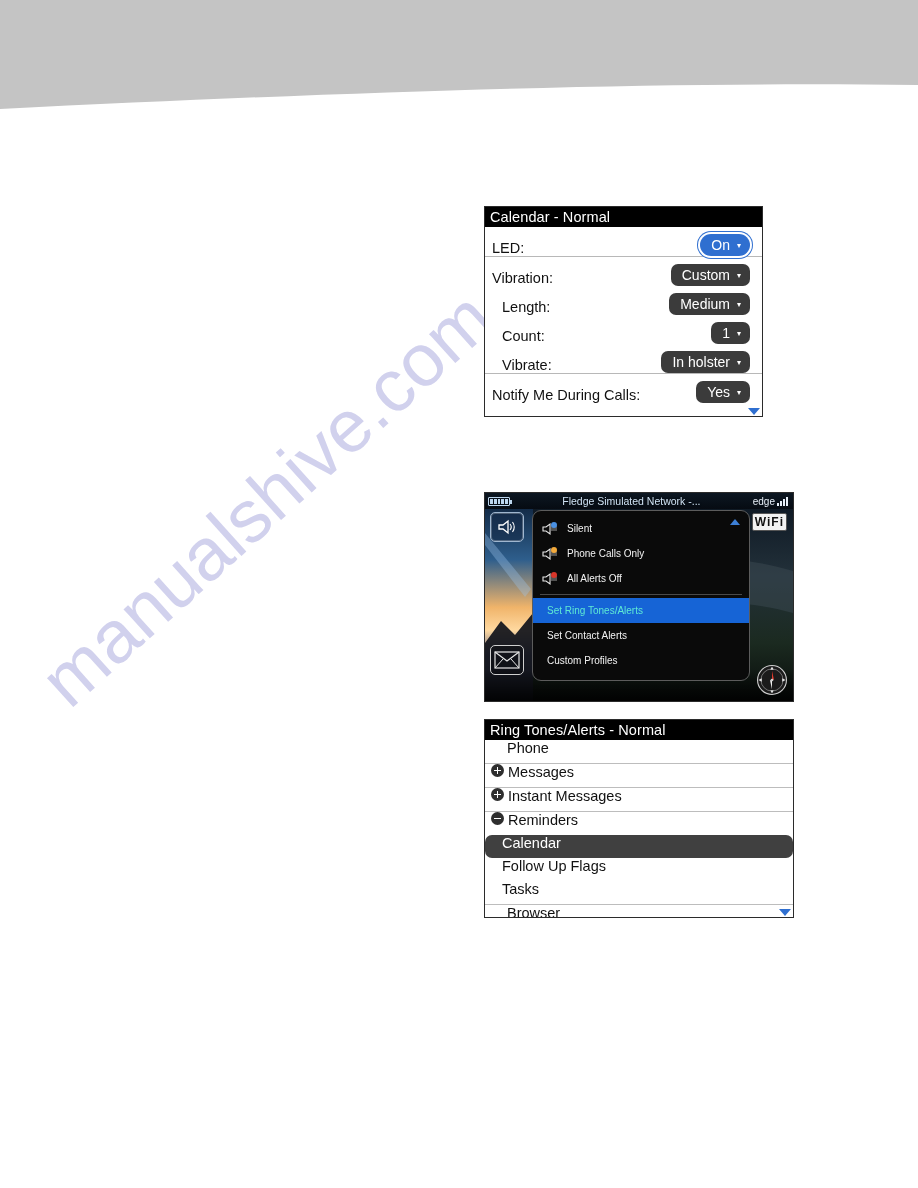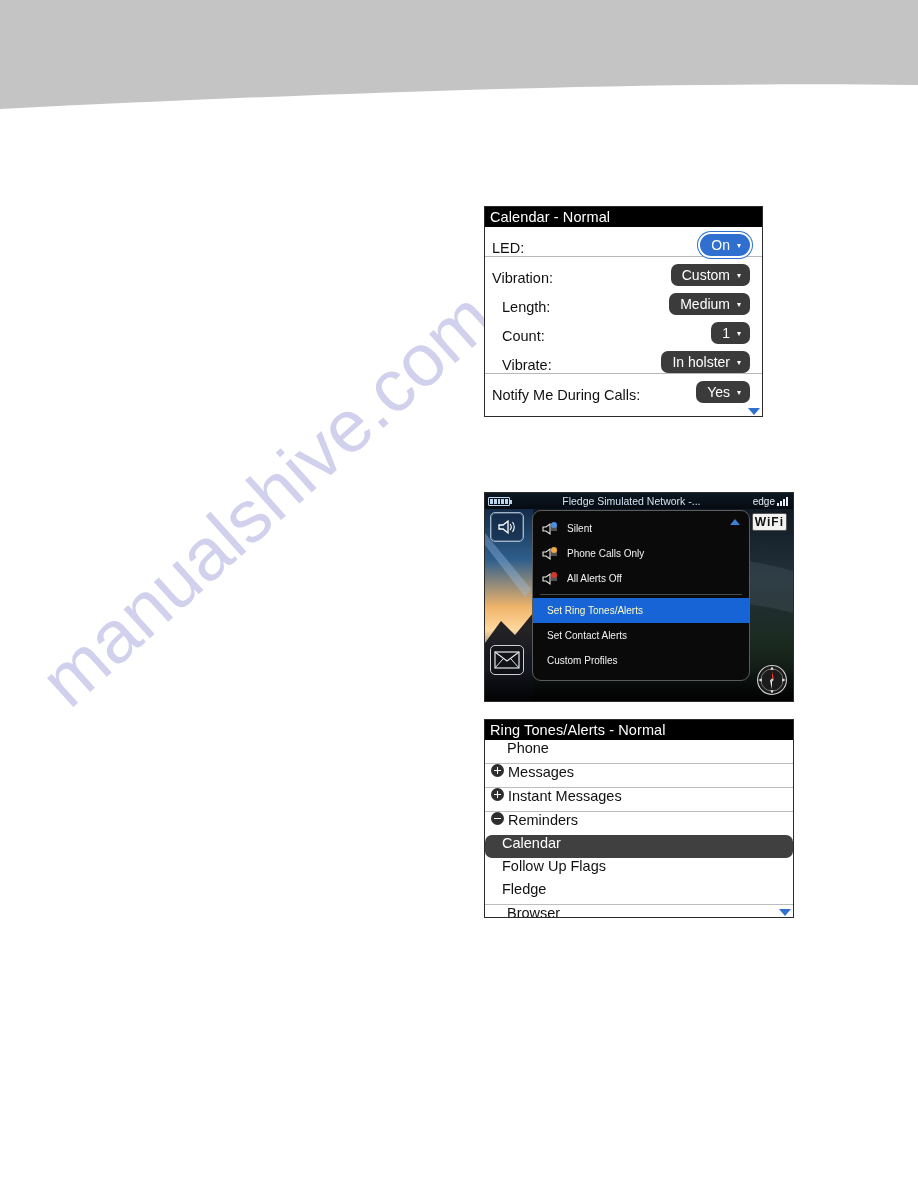--- a/index.html
+++ b/index.html
@@ -270,21 +270,21 @@
     color: #f2f2f2;
     font-size: 10px;
     white-space: nowrap;
     box-sizing: border-box;
   }
   .menu-item.has-icon { padding-left: 9px; }
   .menu-item .mtext { margin-left: 8px; }
   .menu-item.plain { padding-left: 14px; }
   .menu-item.highlight {
     background: #1664d6;
-    color: #fef9c3;
+    color: #5eead4;
     text-align: right;
   }
   .menu-sep {
     height: 1px;
     background: #4a4a4a;
     margin: 3px 7px 3px 7px;
   }
   .menu-scroll-up {
     position: absolute;
     right: 9px; top: 8px;
@@ -551,21 +551,21 @@
         <span class="plusminus"></span>
         <span>Reminders</span>
       </div>
       <div class="lrow child highlight">
         <span>Calendar</span>
       </div>
       <div class="lrow child">
         <span>Follow Up Flags</span>
       </div>
       <div class="lrow child">
-        <span>Fledge</span>
+        <span>Tasks</span>
       </div>
       <div class="lrow-sep"></div>
       <div class="lrow lead">
         <span>Browser</span>
       </div>
     </div>
   <div class="scroll-arrow-down"></div>
 </div>
 
 </body></html>

